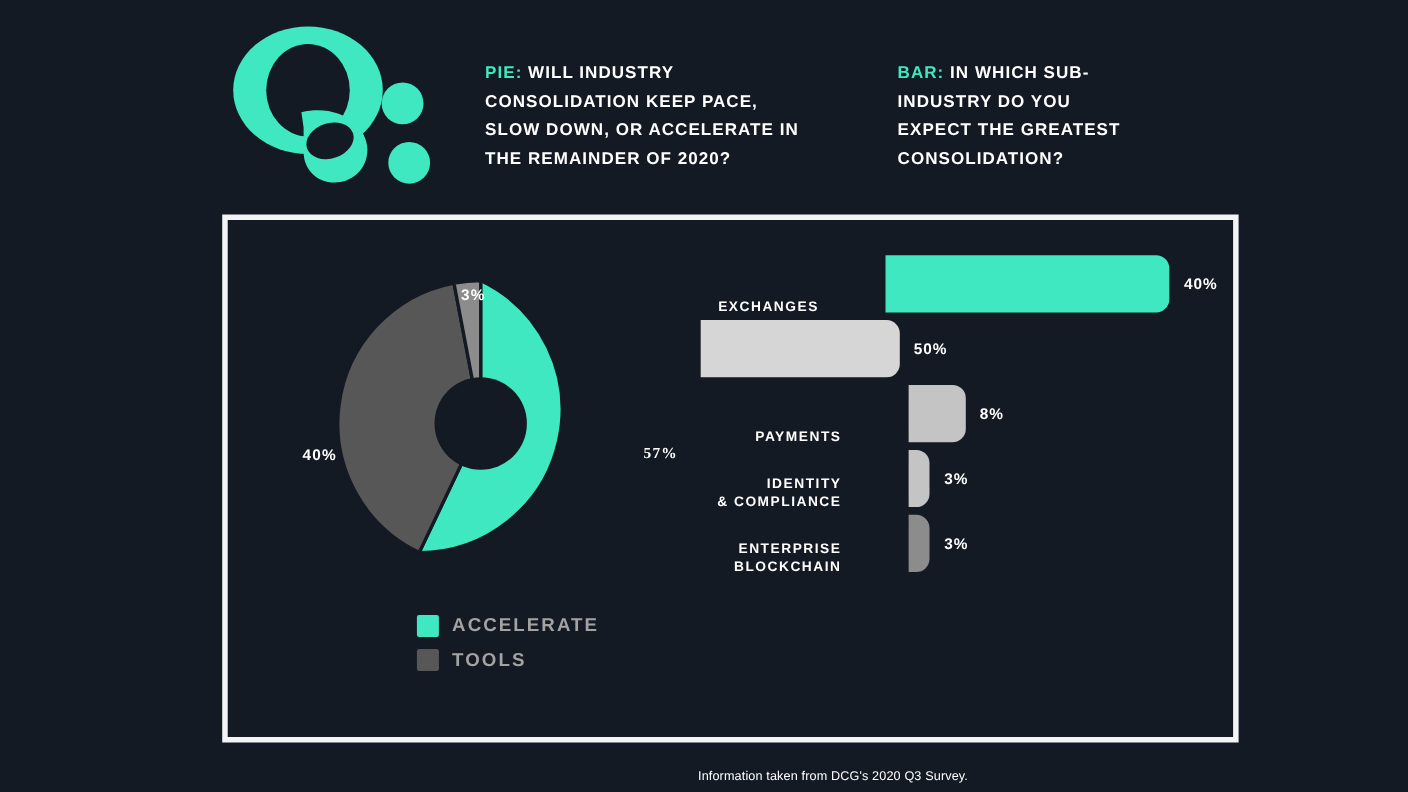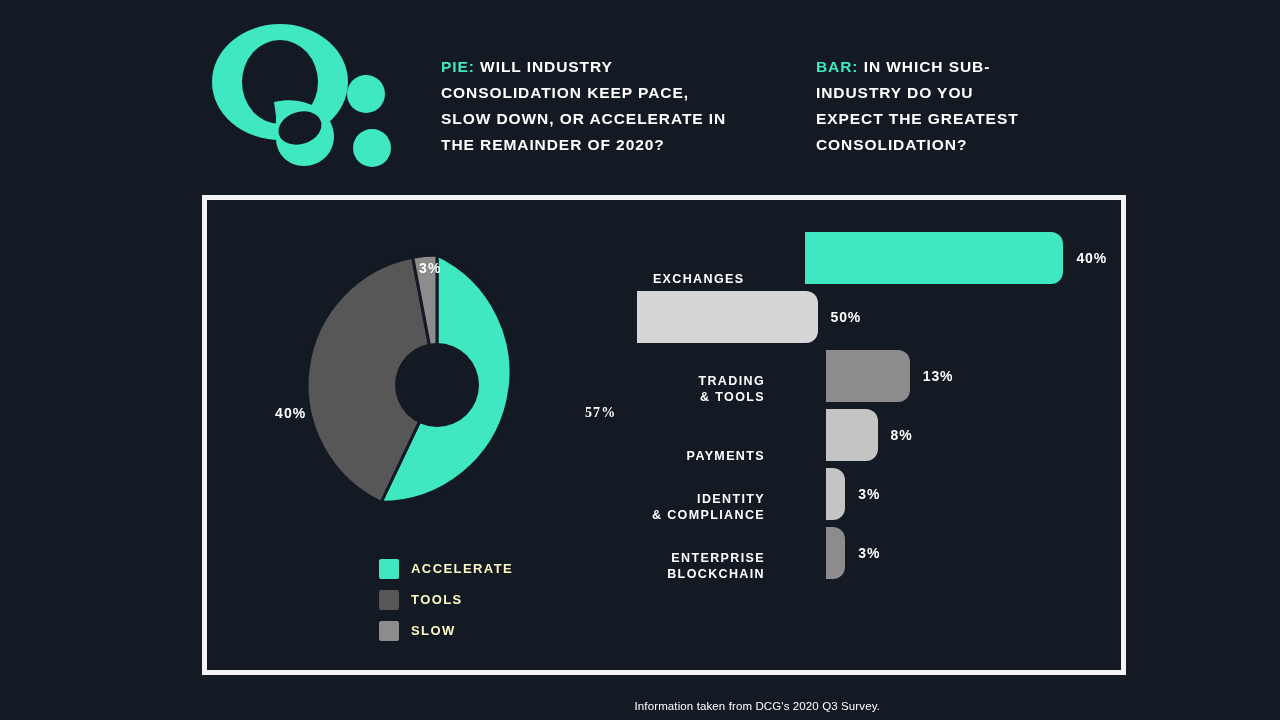--- a/index.html
+++ b/index.html
@@ -31,21 +31,21 @@
   .pie-lbl { position: absolute; color: #ffffff; font-weight: bold; font-size: 14px;
              letter-spacing: 0.08em; }
   .pie-lbl-top   { left: 182px; top: 35px; }
   .pie-lbl-left  { left: 38px;  top: 180px; }
   .pie-lbl-right { left: 348px; top: 180px; font-family: Liberation Serif, serif; }
 
   
   .legend { position: absolute; left: 172px; top: 353px; }
   .legend-row { display: flex; align-items: center; height: 31px; }
   .legend-sw { width: 20px; height: 20px; border-radius: 2px; margin-right: 12px; }
-  .legend-txt { color: #fef9c3; font-weight: bold; font-size: 13px; letter-spacing: 0.11em; }
+  .legend-txt { color: #a3a3a3; font-weight: bold; font-size: 17px; letter-spacing: 0.11em; }
 
   
   .bars { position: absolute; left: 430px; top: 28px; width: 470px; }
   .bar-row { position: relative; height: 59px; display: flex; align-items: flex-end; gap: 43px; }
   .bar-label { width: 146px; text-align: right; color: #ffffff; font-weight: bold;
                font-size: 12.5px; letter-spacing: 0.11em; line-height: 16px;
                padding-right: 18px; }
   .bar-track { position: relative; flex: 1; height: 100%; display: flex; align-items: center; }
   .bar-fill { height: 52px; border-radius: 0 12px 12px 0; }
   .bar-val { color: #ffffff; font-weight: bold; font-size: 14px; letter-spacing: 0.06em;
@@ -101,45 +101,34 @@
 
     <div class="legend">
       <div class="legend-row">
         <span class="legend-sw" style="background:#3fe8c0"></span>
         <span class="legend-txt">ACCELERATE</span>
       </div>
       <div class="legend-row">
         <span class="legend-sw" style="background:#575757"></span>
         <span class="legend-txt">TOOLS</span>
       </div>
-      <div class="legend-row">
-        <span class="legend-sw" style="background:#8c8c8c"></span>
-        <span class="legend-txt">SLOW</span>
-      </div>
     </div>
 
     <div class="bars" id="bar-chart">
         <div class="bar-row">
           <div class="bar-label">EXCHANGES</div>
           <div class="bar-track">
             <div class="bar-fill" style="width: 258px; background: rgb(63, 232, 192);"></div>
             <div class="bar-val">40%</div>
           </div>
         </div>
         <div class="bar-row">
           <div class="bar-track">
             <div class="bar-fill" style="width: 180.6px; background: rgb(214, 214, 214);"></div>
             <div class="bar-val">50%</div>
-          </div>
-        </div>
-        <div class="bar-row">
-          <div class="bar-label">TRADING<br>&amp; TOOLS</div>
-          <div class="bar-track">
-            <div class="bar-fill" style="width: 83.85px; background: rgb(140, 140, 140);"></div>
-            <div class="bar-val">13%</div>
           </div>
         </div>
         <div class="bar-row">
           <div class="bar-label">PAYMENTS</div>
           <div class="bar-track">
             <div class="bar-fill" style="width: 51.6px; background: rgb(196, 196, 196);"></div>
             <div class="bar-val">8%</div>
           </div>
         </div>
         <div class="bar-row">

